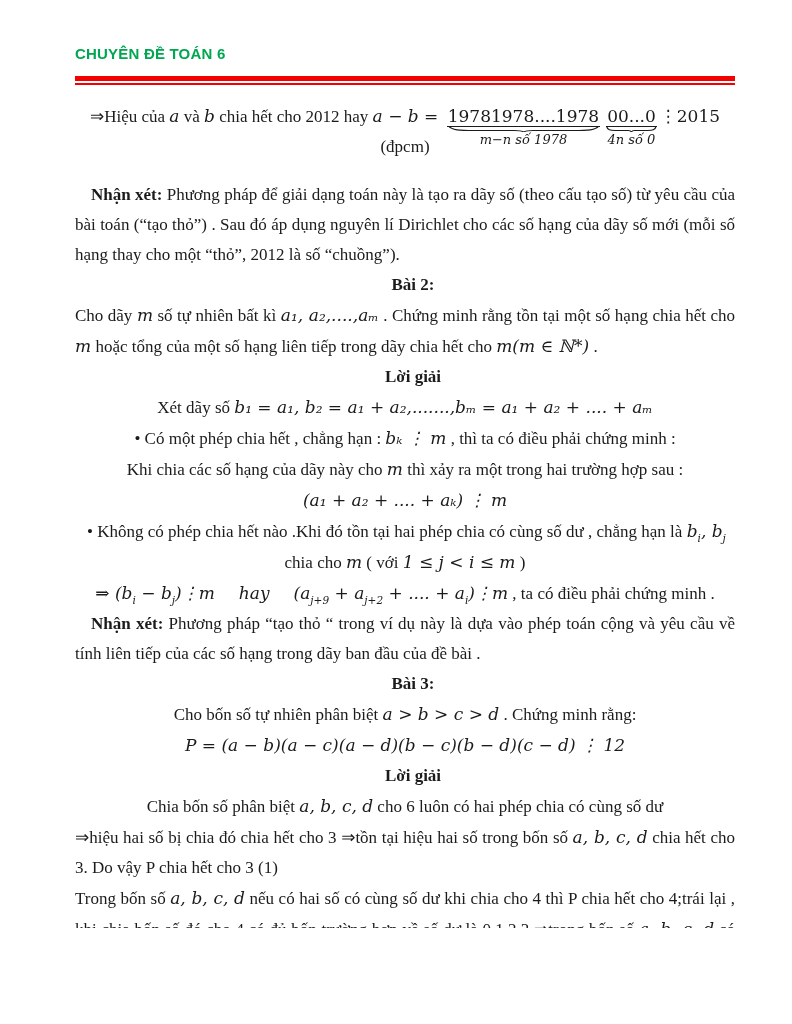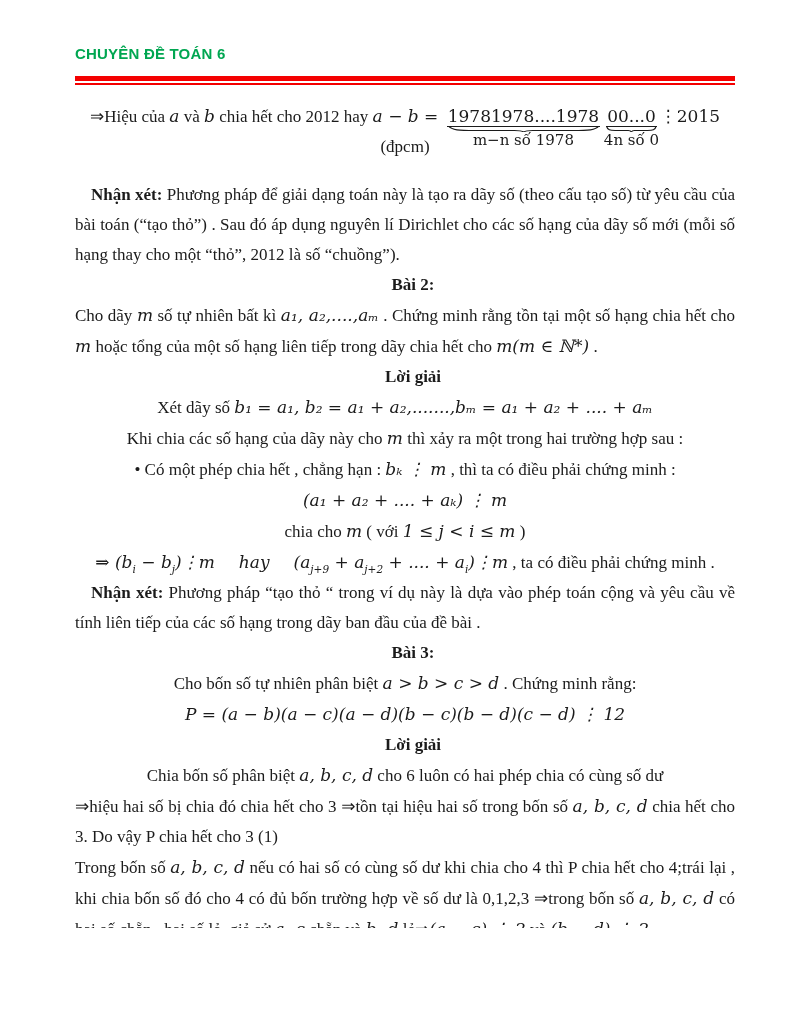--- a/index.html
+++ b/index.html
@@ -33,21 +33,21 @@
   sub { font-size: 62%; vertical-align: -0.45em; font-style: italic; line-height: 0; }
   .hay { margin: 0 24px; }
   .indent { padding-left: 12px; }
 
   .p1 { margin-top: 16px; padding-bottom: 18px; }
   .ub { position: relative; display: inline-block; line-height: normal; margin: 0 3px; font-family: "DejaVu Serif", serif; }
   .ub .num { border-bottom: 1.4px solid #1b1b1b; padding: 0 1px; }
   .ub .brace { position: absolute; top: 100%; left: 0; width: 100%; height: 6px; display: block; }
   .ub .lbl {
     position: absolute; top: calc(100% + 7px); left: 50%; transform: translateX(-50%);
-    font-size: 15px; white-space: nowrap; line-height: 1;
+    font-size: 13px; font-style: italic; white-space: nowrap; line-height: 1;
   }
 
   .footer {
     position: absolute; left: 75px; top: 930px; width: 660px;
     font-family: "Liberation Sans", sans-serif; font-weight: 700;
     font-size: 15px; color: #00A651;
   }
   .footer .rule2 {
     border-top: 5px solid #F40000;
     border-bottom: 2px solid #F40000;
@@ -73,26 +73,27 @@
     <p class="line just"><span class="bold">Nhận xét:</span><span class="t"> Phương pháp để giải dạng toán này là tạo ra dãy số (theo cấu tạo số) từ yêu cầu của bài toán (“tạo thỏ”) . Sau đó áp dụng nguyên lí Dirichlet cho các số hạng của dãy số mới (mỗi số hạng thay cho một “thỏ”, 2012 là số “chuồng”).</span></p>
 
     <p class="line"><span class="bold">Bài 2:</span></p>
 
     <p class="line just"><span class="t">Cho dãy </span><span class="m">m</span><span class="t"> số tự nhiên bất kì </span><span class="m">a₁, a₂,....,aₘ</span><span class="t"> . Chứng minh rằng tồn tại một số hạng chia hết cho </span><span class="m">m</span><span class="t"> hoặc tổng của một số hạng liên tiếp trong dãy chia hết cho </span><span class="m">m(m ∈ ℕ*)</span><span class="t"> .</span></p>
 
     <p class="line"><span class="bold">Lời giải</span></p>
 
     <p class="line"><span class="t">Xét dãy số </span><span class="m">b₁ = a₁, b₂ = a₁ + a₂,.......,bₘ = a₁ + a₂ + .... + aₘ</span></p>
 
+    <p class="line"><span class="t">• Có một phép chia hết , chẳng hạn : </span><span class="m">bₖ ⋮ m</span><span class="t"> , thì ta có điều phải chứng minh :</span></p>
+
     <p class="line"><span class="t">Khi chia các số hạng của dãy này cho </span><span class="m">m</span><span class="t"> thì xảy ra một trong hai trường hợp sau :</span></p>
-
-    <p class="line"><span class="t">• Có một phép chia hết , chẳng hạn : </span><span class="m">bₖ ⋮ m</span><span class="t"> , thì ta có điều phải chứng minh :</span></p>
 
     <p class="line"><span class="m">(a₁ + a₂ + .... + aₖ) ⋮ m</span></p>
 
+    <p class="line just indent"><span class="t">•  Không có phép chia hết nào .Khi đó tồn tại hai phép chia có cùng số dư , chẳng hạn là </span><span class="m"><span>b</span><sub>i</sub><span>, b</span><sub>j</sub></span></p>
 
     <p class="line"><span class="t">chia cho </span><span class="m">m</span><span class="t"> ( với </span><span class="m">1 ≤ j &lt; i ≤ m</span><span class="t"> )</span></p>
 
     <p class="line"><span class="m"><span>⇒ (b</span><sub>i</sub><span> − b</span><sub>j</sub><span>)⋮m</span><span class="hay">hay</span><span>(a</span><sub>j+9</sub><span> + a</span><sub>j+2</sub><span> + .... + a</span><sub>i</sub><span>)⋮m</span></span><span class="t"> , ta có điều phải chứng minh .</span></p>
 
     <p class="line just"><span class="bold">Nhận xét:</span><span class="t"> Phương pháp “tạo thỏ “ trong ví dụ này là dựa vào phép toán cộng và yêu cầu về tính liên tiếp của các số hạng trong dãy ban đầu của đề bài .</span></p>
 
     <p class="line"><span class="bold">Bài 3:</span></p>
 
     <p class="line"><span class="t">Cho bốn số tự nhiên phân biệt </span><span class="m">a &gt; b &gt; c &gt; d</span><span class="t"> . Chứng minh rằng:</span></p>

